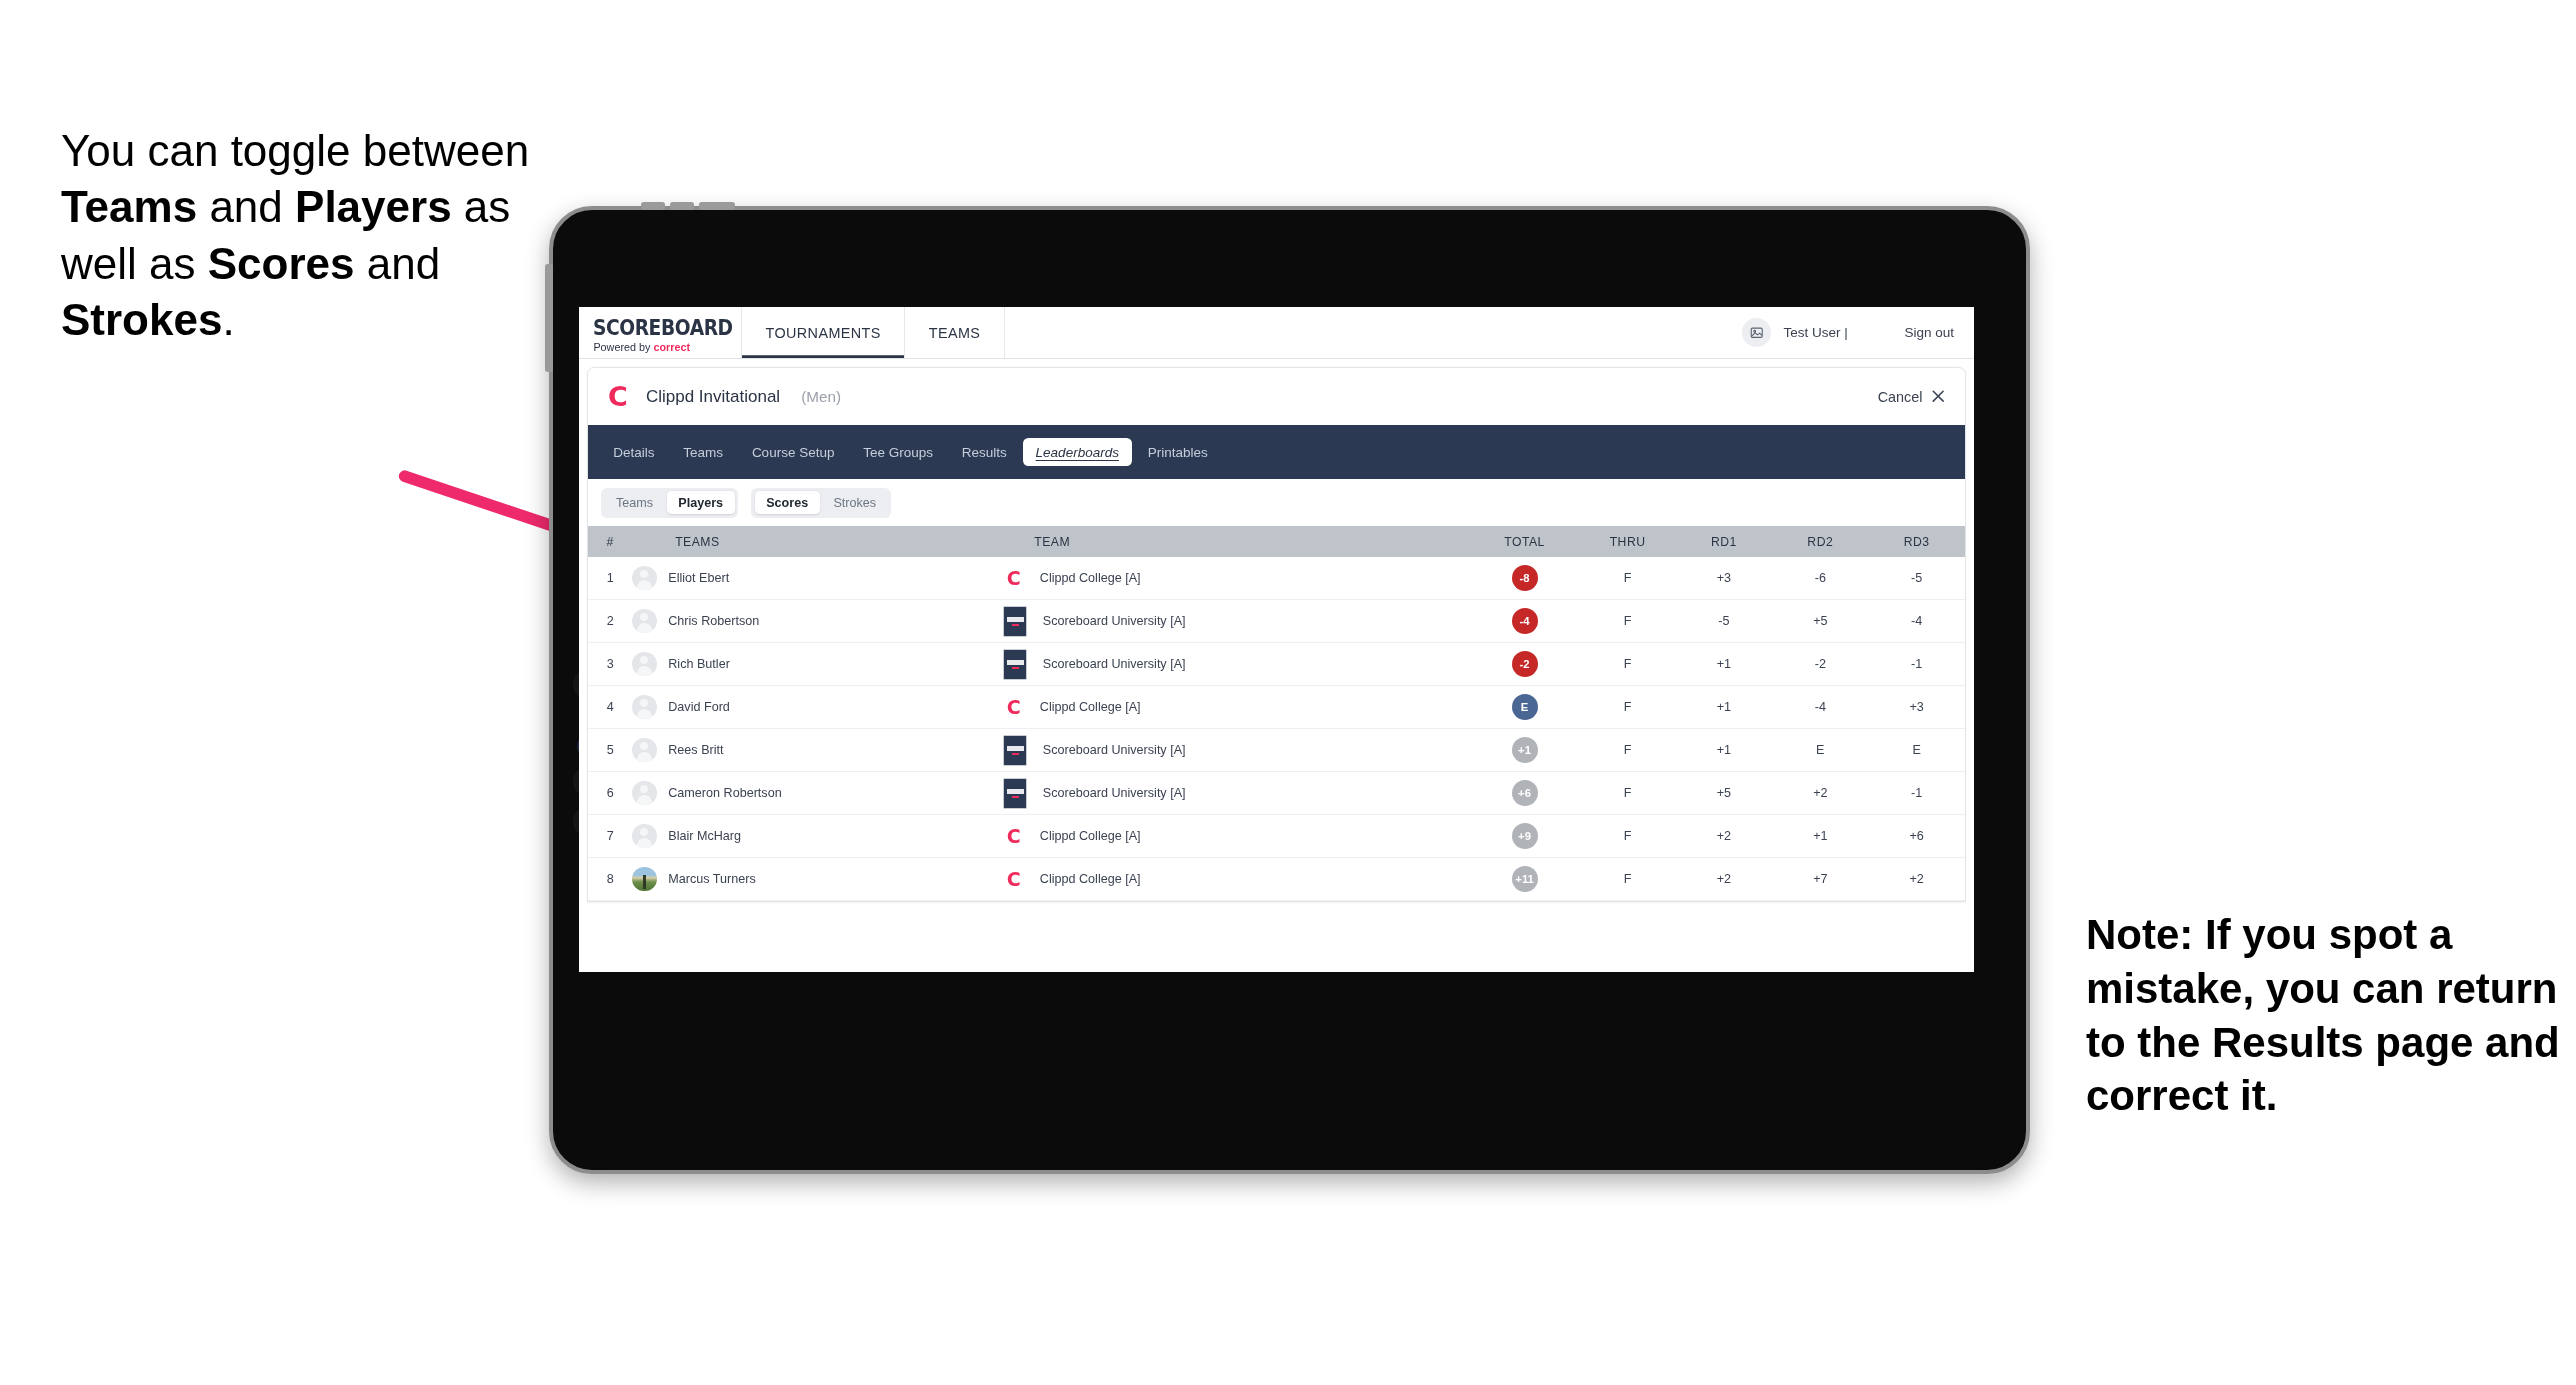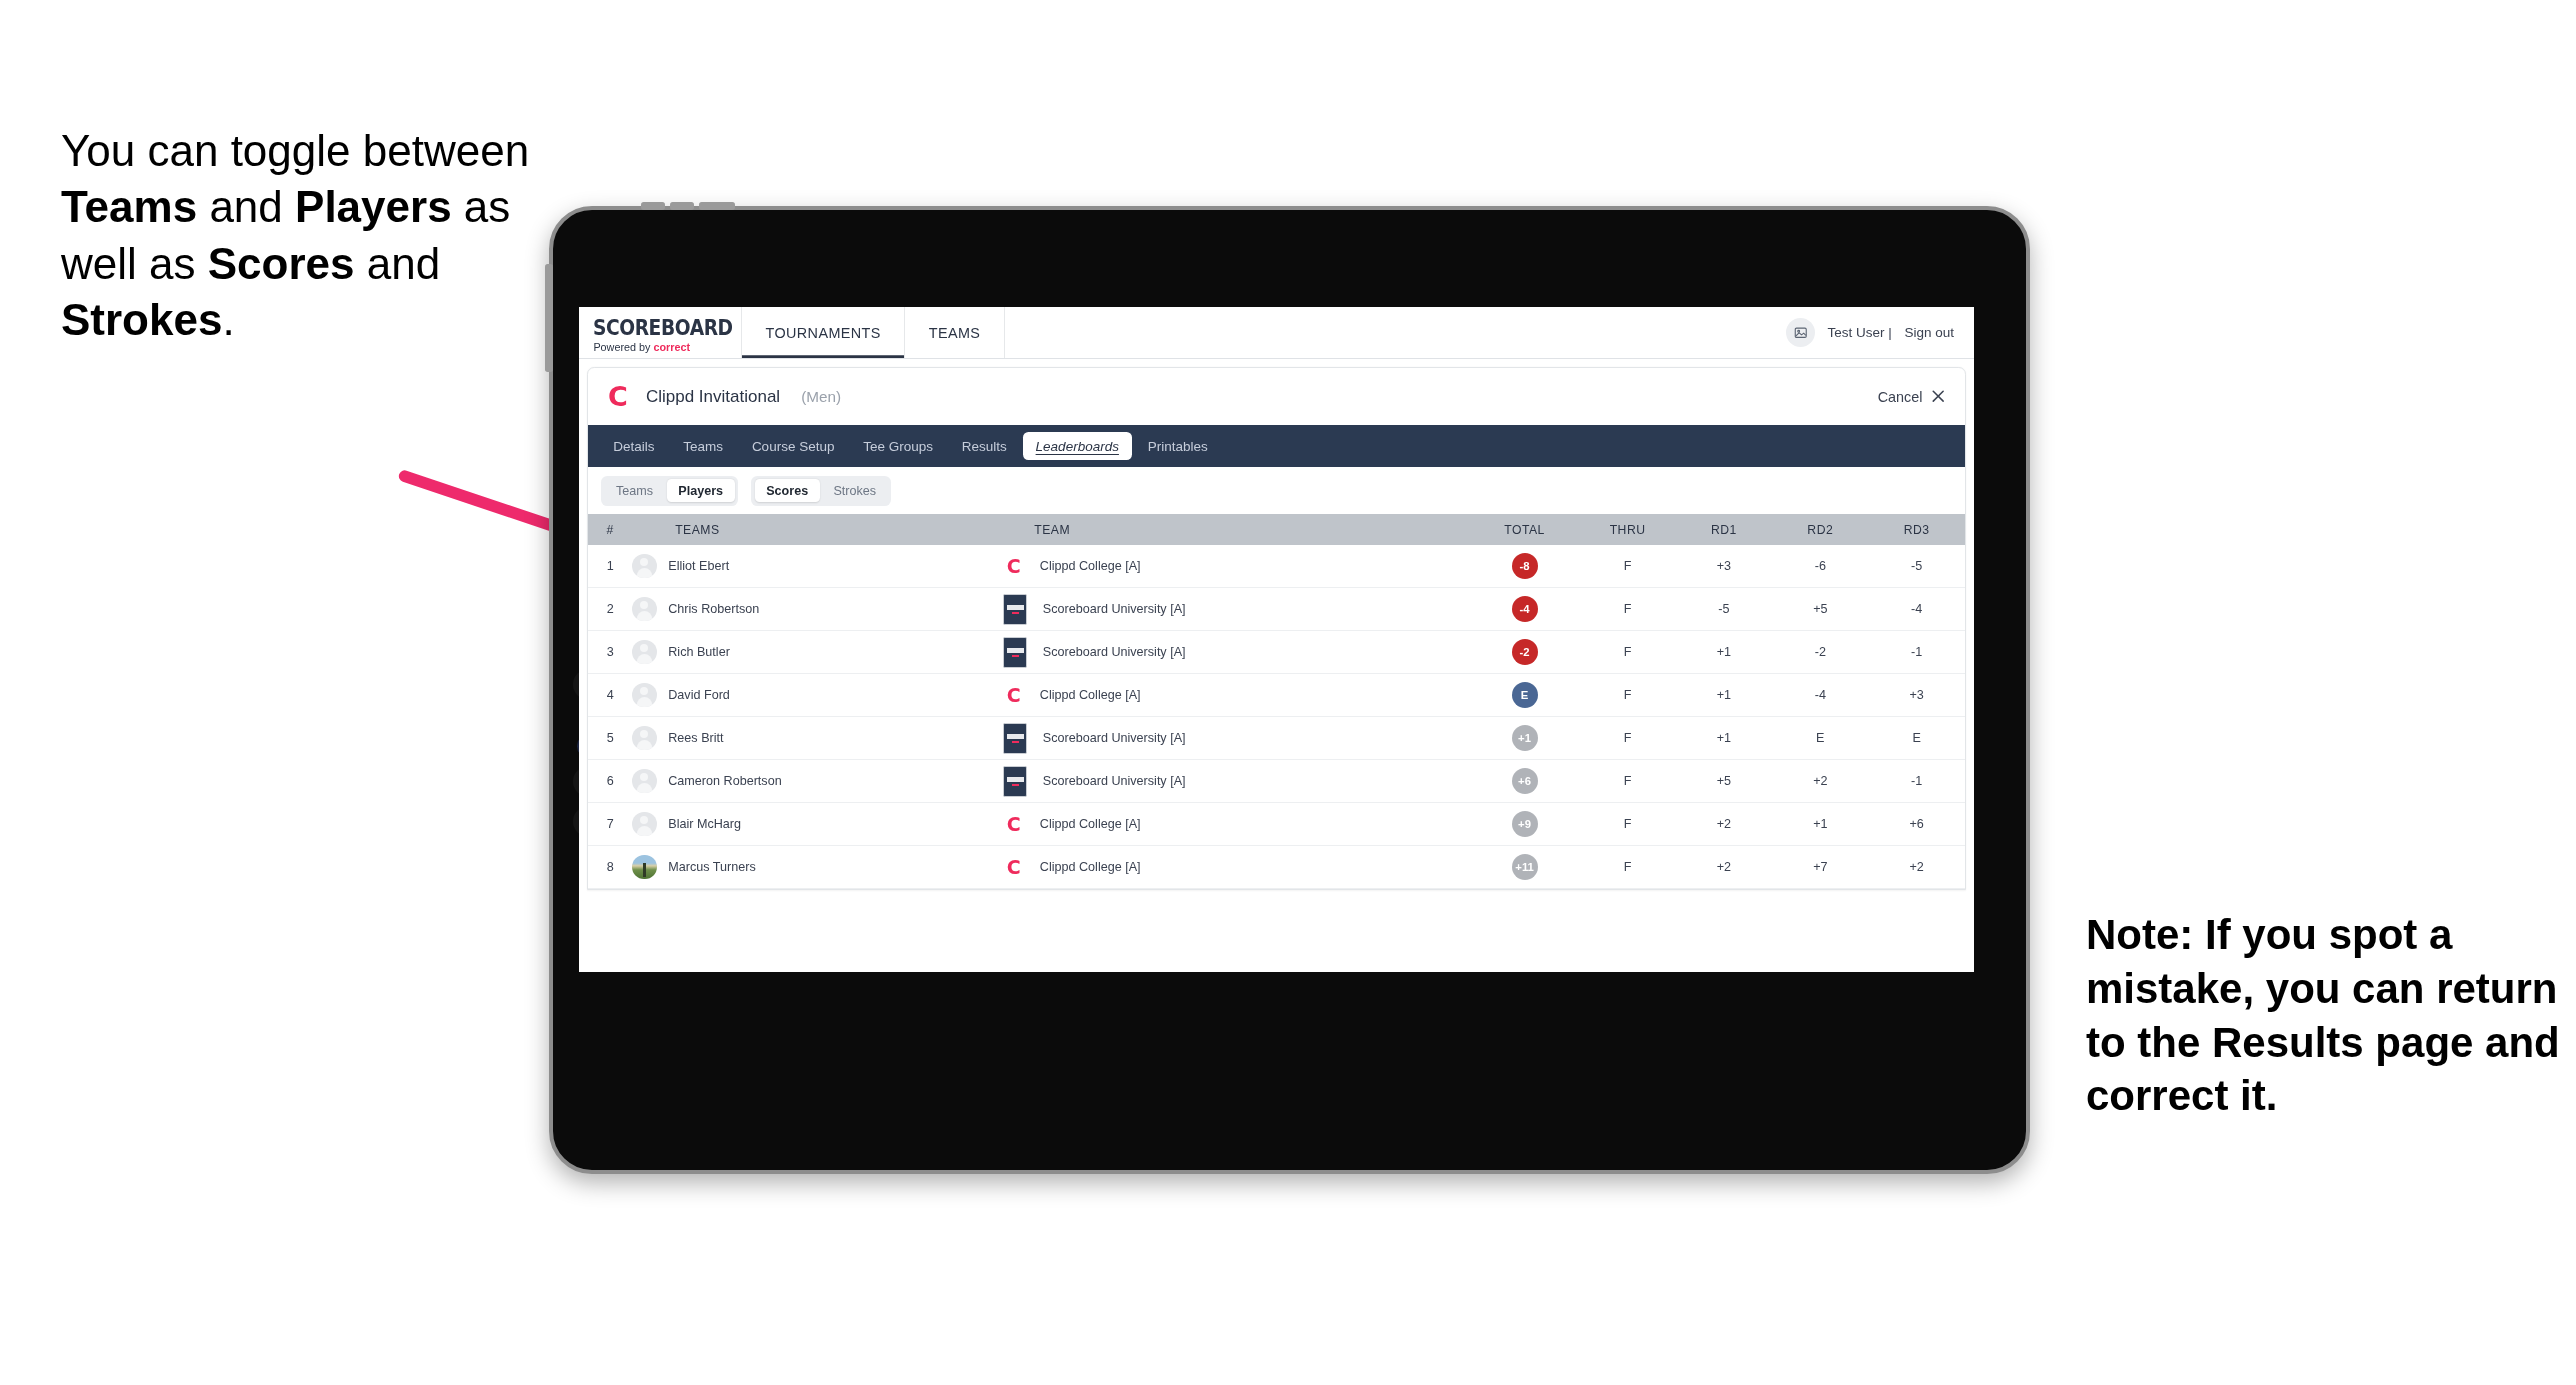--- a/index.html
+++ b/index.html
@@ -147,21 +147,21 @@
     padding-right: 20px;
     font-size: 13.5px;
     color: #3b4251;
   }
   #user-avatar {
     width: 29px; height: 29px; border-radius: 50%;
     background: #eceef1;
     display: flex; align-items: center; justify-content: center;
     color: #5b6472; font-size: 13.5px;
   }
-  #signout { color: #3b4251; cursor: pointer; }
+  #signout { color: #3b4251; cursor: pointer; margin-left: 44px; }
 
   
   #card {
     margin: 8.1px 8.1px 0 8.1px;
     background: #fff;
     border: 0.9px solid #e2e5e8;
     border-radius: 7.2px 7.2px 0 0;
     overflow: hidden;
     box-shadow: 0 0.9px 1.8px rgba(0,0,0,0.05);
   }
@@ -190,21 +190,21 @@
   }
   #card-head-spacer { flex: 1; }
   #cancel-btn {
     display: flex; align-items: center; gap: 8.1px;
     font-size: 14.4px; color: #3b4251; cursor: pointer;
   }
 
   
   #subtabs {
     background: #2b3a52;
-    height: 42px;
+    height: 54px;
     display: flex;
     align-items: center;
     padding: 0 12.6px;
     gap: 3.6px;
   }
   .subtab {
     font-size: 13.5px;
     color: #c6cddb;
     padding: 6.3px 12.6px;
     border-radius: 5.4px;

